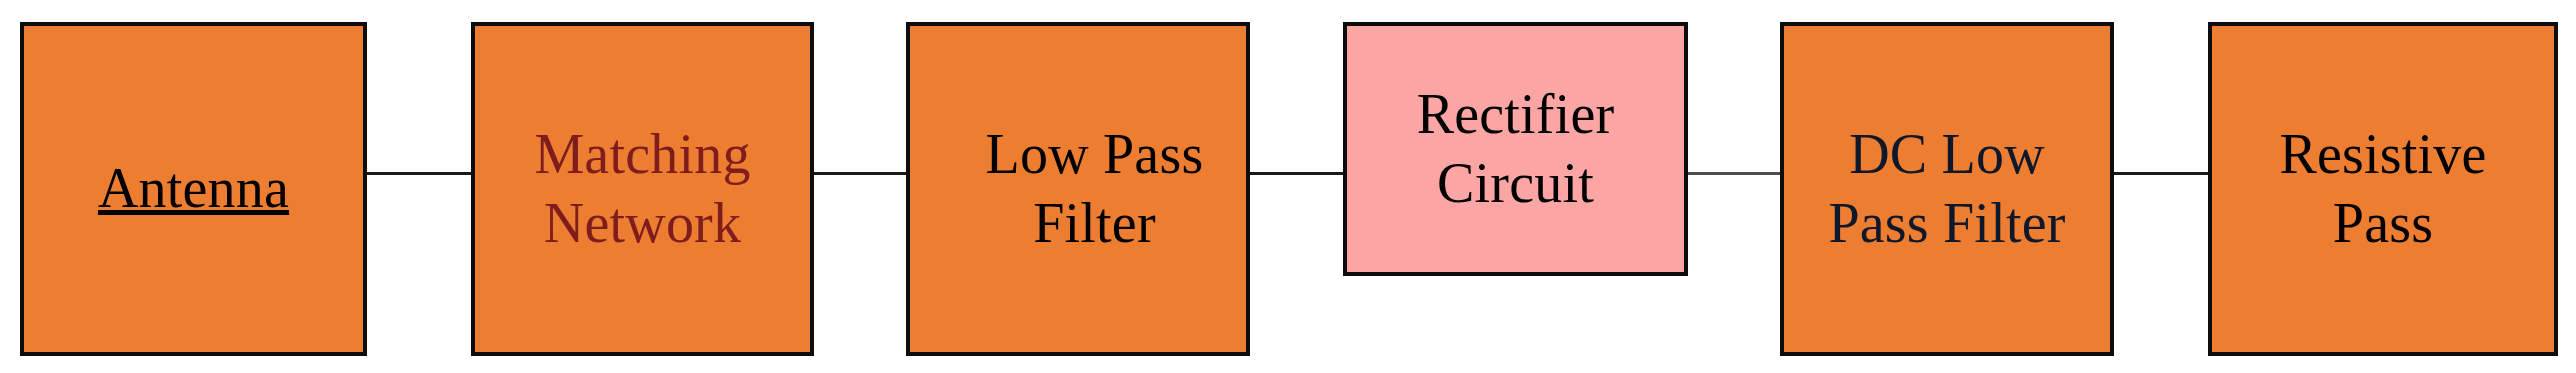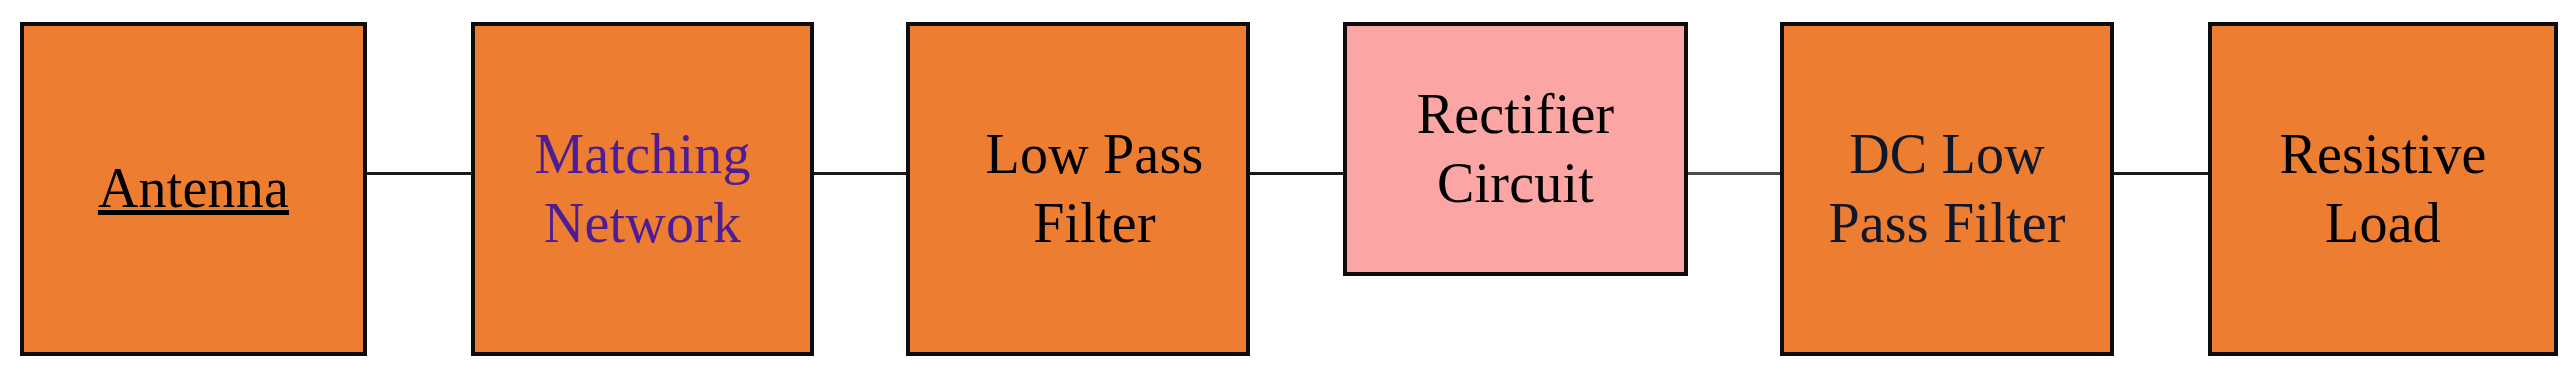--- a/index.html
+++ b/index.html
@@ -66,34 +66,34 @@
       <div class="connector" style="left: 1249px; top: 172px; width: 96px; background: rgb(26, 26, 26);"></div>
       <div class="connector muted" style="left: 1687px; top: 172px; width: 95px; background: rgb(77, 77, 77);"></div>
       <div class="connector" style="left: 2113px; top: 172px; width: 97px; background: rgb(26, 26, 26);"></div>
     </div>
 
   <div id="block-layer">
       <div class="block" style="left: 20px; top: 21.5px; width: 347px; height: 334px; background: rgb(237, 125, 49); border-color: rgb(13, 13, 13);">
         <div class="block-label" style="color: rgb(0, 0, 0); text-decoration: underline;">Antenna</div>
       </div>
       <div class="block" style="left: 471px; top: 21.5px; width: 343px; height: 334px; background: rgb(237, 125, 49); border-color: rgb(13, 13, 13);">
-        <div class="block-label" style="color: #4c1d95;">Matching
+        <div class="block-label" style="color: #7f1d1d;">Matching
 Network</div>
       </div>
       <div class="block" style="left: 906px; top: 21.5px; width: 344px; height: 334px; background: rgb(237, 125, 49); border-color: rgb(13, 13, 13);">
         <div class="block-label" style="color: rgb(0, 0, 0); margin-left: 33px;">Low Pass
 Filter</div>
       </div>
       <div class="block" style="left: 1343px; top: 21.5px; width: 345px; height: 254px; background: #fca5a5; border-color: rgb(13, 13, 13);">
         <div class="block-label" style="color: rgb(0, 0, 0);">Rectifier
 Circuit</div>
       </div>
       <div class="block" style="left: 1780px; top: 21.5px; width: 334px; height: 334px; background: rgb(237, 125, 49); border-color: rgb(13, 13, 13);">
         <div class="block-label" style="color: #0f172a;">DC Low
 Pass Filter</div>
       </div>
       <div class="block" style="left: 2208px; top: 21.5px; width: 350px; height: 334px; background: rgb(237, 125, 49); border-color: rgb(13, 13, 13);">
         <div class="block-label" style="color: rgb(0, 0, 0);">Resistive
-Load</div>
+Pass</div>
       </div>
     </div>
 </div>
 
 
 </body></html>

